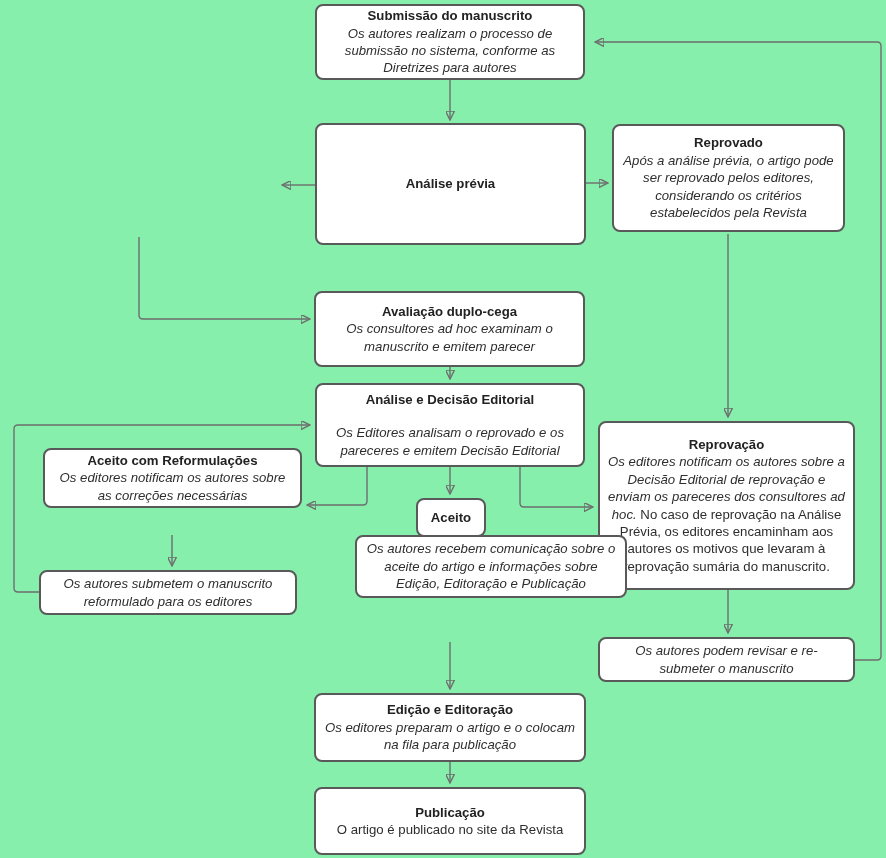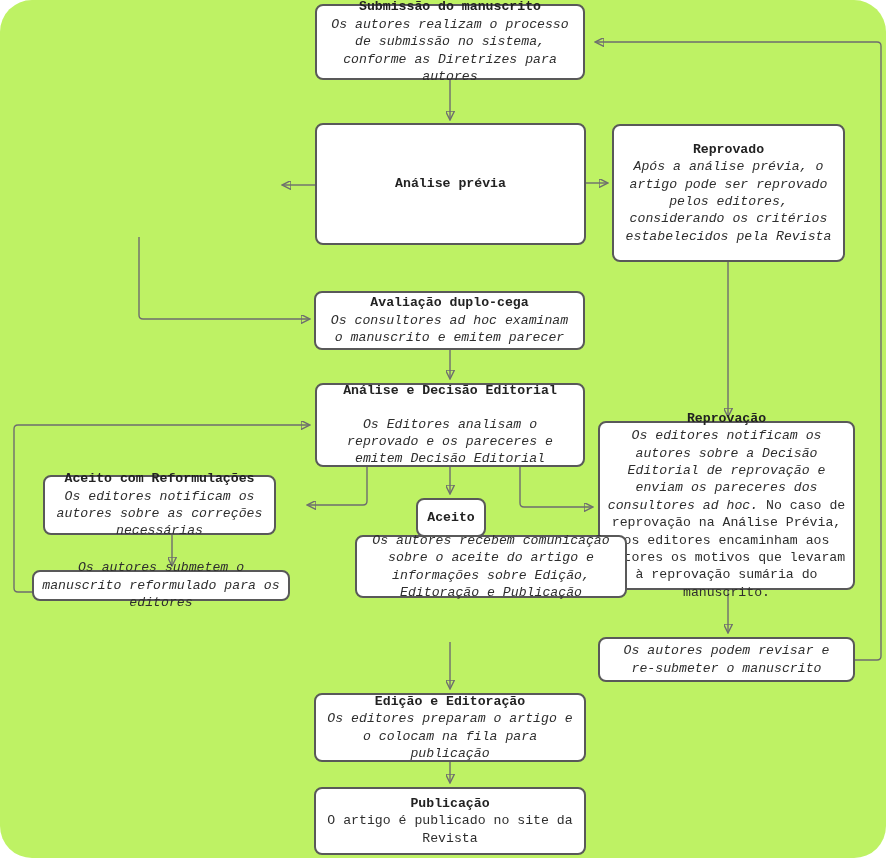--- a/index.html
+++ b/index.html
@@ -1,22 +1,21 @@
 <!DOCTYPE html>
 <html lang="pt"><head>
 <meta charset="utf-8">
 <style>
   html,body{margin:0;padding:0;background:#ffffff;}
   #canvas{
     position:relative;
     width:886px;height:858px;
-    font-family:Liberation Mono, monospace;
-    background:#bef264;
+    font-family:Liberation Sans, sans-serif;
+    background:#86efac;
     overflow:hidden;
-    border-radius:32px;
   }
   .node{
     position:absolute;
     box-sizing:border-box;
     background:#ffffff;
     border:2px solid #595959;
     border-radius:8px;
     display:flex;
     flex-direction:column;
     align-items:center;
@@ -78,50 +77,50 @@
   <div class="node" style="left:315px;top:4px;width:270px;height:76px;">
     <span class="title">Submissão do manuscrito</span>
     <span class="body italic">Os autores realizam o processo de submissão no sistema, conforme as Diretrizes para autores</span>
   </div>
 
 
   <div class="node" style="left:315px;top:123px;width:271px;height:122px;">
     <span class="title">Análise prévia</span>
   </div>
 
-  <div class="node" style="left:612px;top:124px;width:233px;height:138px;">
+  <div class="node" style="left:612px;top:124px;width:233px;height:108px;">
     <span class="title">Reprovado</span>
     <span class="body italic">Após a análise prévia, o artigo pode ser reprovado pelos editores, considerando os critérios estabelecidos pela Revista</span>
   </div>
 
-  <div class="node" style="left:314px;top:291px;width:271px;height:59px;">
+  <div class="node" style="left:314px;top:291px;width:271px;height:76px;">
     <span class="title">Avaliação duplo-cega</span>
     <span class="body italic">Os consultores ad hoc examinam o manuscrito e emitem parecer</span>
   </div>
 
   <div class="node" style="left:315px;top:383px;width:270px;height:84px;gap:16px;">
     <span class="title">Análise e Decisão Editorial</span>
     <span class="body italic">Os Editores analisam o reprovado e os pareceres e emitem Decisão Editorial</span>
   </div>
 
-  <div class="node" style="left:43px;top:475px;width:233px;height:60px;">
+  <div class="node" style="left:43px;top:448px;width:259px;height:60px;">
     <span class="title">Aceito com Reformulações</span>
     <span class="body italic">Os editores notificam os autores sobre as correções necessárias</span>
   </div>
 
   <div class="node" style="left:416px;top:498px;width:70px;height:39px;">
     <span class="title">Aceito</span>
   </div>
 
   <div class="node" style="left:598px;top:421px;width:257px;height:169px;padding:9px 6px;">
     <span class="title">Reprovação</span>
     <span class="body"><span class="italic">Os editores notificam os autores sobre a Decisão Editorial de reprovação e enviam os pareceres dos consultores ad hoc.</span><span class="regular"> No caso de reprovação na Análise Prévia, os editores encaminham aos autores os motivos que levaram à reprovação sumária do manuscrito.</span></span>
   </div>
 
-  <div class="node" style="left:32px;top:570px;width:258px;height:31px;">
+  <div class="node" style="left:39px;top:570px;width:258px;height:45px;">
     <span class="body italic">Os autores submetem o manuscrito reformulado para os editores</span>
   </div>
 
   <div class="node" style="left:314px;top:535px;width:272px;height:63px;margin-left:41px;">
     <span class="body italic">Os autores recebem comunicação sobre o aceite do artigo e informações sobre Edição, Editoração e Publicação</span>
   </div>
 
   <div class="node" style="left:598px;top:637px;width:257px;height:45px;">
     <span class="body italic">Os autores podem revisar e re-submeter o manuscrito</span>
   </div>

